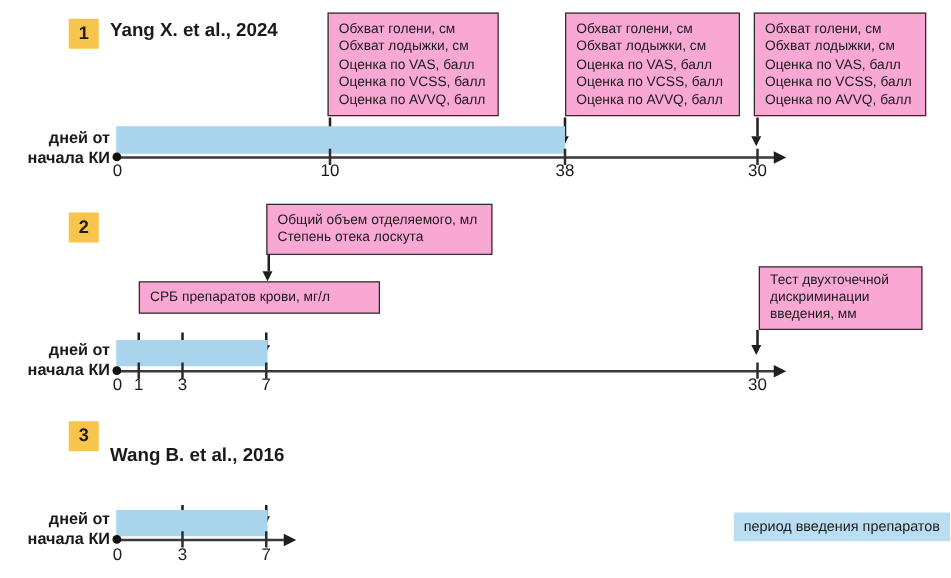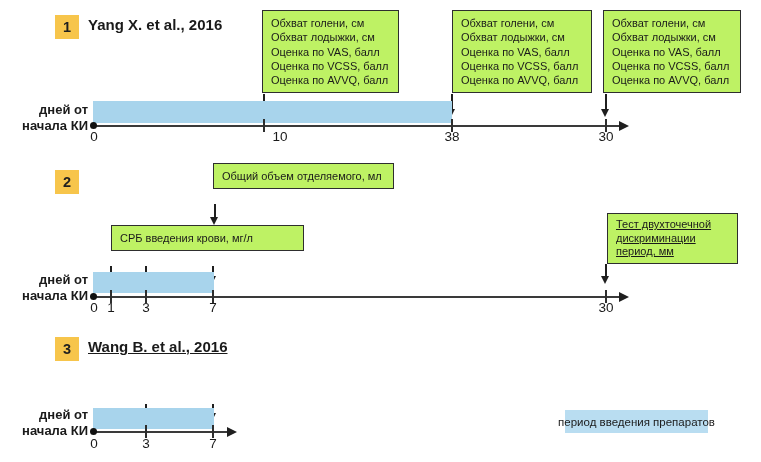--- a/index.html
+++ b/index.html
@@ -8,25 +8,25 @@
     font-family:"Liberation Sans","DejaVu Sans",sans-serif; color:#1a1a1a;
     overflow:hidden;
   }
   .badge {
     position:absolute; width:24px; height:24px; background:#F7C54B;
     display:flex; align-items:center; justify-content:center;
     font-weight:bold; font-size:14.5px; color:#1f1f1f;
   }
   .study-title { position:absolute; font-weight:bold; font-size:15px; white-space:nowrap; }
   .mbox {
-    position:absolute; background:#bef264; border:1.5px solid #2e2e2e;
+    position:absolute; background:#f9a8d4; border:1.5px solid #2e2e2e;
     padding:5px 8px; font-size:11px; line-height:14.3px; white-space:nowrap;
     box-sizing:border-box;
   }
-  .mbox.tight { line-height:13.5px; padding:4px 8px;text-decoration:underline; }
+  .mbox.tight { line-height:13.5px; padding:4px 8px; }
   .bar { position:absolute; background:#A8D4EC; }
   .axis { position:absolute; height:2px; background:#3a3a3a; }
   .axis-head {
     position:absolute; width:0; height:0;
     border-left:10px solid #1f1f1f; border-top:5px solid transparent; border-bottom:5px solid transparent;
   }
   .axis-dot { position:absolute; width:7px; height:7px; background:#111111; border-radius:50%; }
   .vline { position:absolute; width:2px; background:#1f1f1f; }
   .vhead {
     position:absolute; width:0; height:0;
@@ -42,21 +42,21 @@
     position:absolute; background:#B9DDF1; font-size:11.5px;
     display:flex; align-items:center; justify-content:center; white-space:nowrap;
   }
 </style>
 </head>
 <body>
 
 <div class="canvas">
 
   <div class="badge" style="left:55px; top:15px;">1</div>
-  <div class="study-title" style="left:88px; top:16px;">Yang X. et al., 2016</div>
+  <div class="study-title" style="left:88px; top:16px;">Yang X. et al., 2024</div>
 
   <div class="mbox" style="left:262px; top:10px; width:137px;">
     <div>Обхват голени, см</div>
     <div>Обхват лодыжки, см</div>
     <div>Оценка по VAS, балл</div>
     <div>Оценка по VCSS, балл</div>
     <div>Оценка по AVVQ, балл</div>
   </div>
   <div class="mbox" style="left:452px; top:10px; width:140px;">
     <div>Обхват голени, см</div>
@@ -83,51 +83,52 @@
   <div class="bar" style="left:93px; top:101px; width:359px; height:22px;"></div>
 
   <div class="axis" style="left:93px; top:125px; width:527px;"></div>
   <div class="axis-head" style="left:619px; top:121px;"></div>
   <div class="axis-dot" style="left:90px; top:122px;"></div>
   <div class="tick" style="left:263px; top:119px; height:13px;"></div>
   <div class="tick" style="left:451px; top:119px; height:13px;"></div>
   <div class="tick" style="left:605px; top:119px; height:13px;"></div>
 
   <div class="tick-label" style="left:79px; top:129px;">0</div>
-  <div class="tick-label" style="left:265px; top:129px;">10</div>
+  <div class="tick-label" style="left:249px; top:129px;">10</div>
   <div class="tick-label" style="left:437px; top:129px;">38</div>
   <div class="tick-label" style="left:591px; top:129px;">30</div>
 
   <div class="axis-caption" style="top:102px;">
     <div>дней от</div>
     <div>начала КИ</div>
   </div>
 
   <div class="badge" style="left:55px; top:170px;">2</div>
 
   <div class="mbox" style="left:213px; top:163px; width:181px;">
     <div>Общий объем отделяемого, мл</div>
+    <div>Степень отека лоскута</div>
   </div>
   <div class="vline" style="left:214px; top:204px; height:13px;"></div>
   <div class="vhead" style="left:210px; top:217px;"></div>
 
   <div class="mbox" style="left:111px; top:225px; width:193px;">
-    <div>СРБ введения крови, мг/л</div>
+    <div>СРБ препаратов крови, мг/л</div>
   </div>
   <div class="vline" style="left:110px; top:266px; height:10px;"></div>
   <div class="vhead" style="left:106px; top:276px;"></div>
   <div class="vline" style="left:145px; top:266px; height:10px;"></div>
   <div class="vhead" style="left:141px; top:276px;"></div>
   <div class="vline" style="left:212px; top:266px; height:10px;"></div>
   <div class="vhead" style="left:208px; top:276px;"></div>
 
   <div class="mbox tight" style="left:607px; top:213px; width:131px;">
     <div>Тест двухточечной</div>
     <div>дискриминации</div>
-    <div>период, мм</div>
+    <div>введения, мм</div>
   </div>
   <div class="vline" style="left:605px; top:264px; height:12px;"></div>
   <div class="vhead" style="left:601px; top:276px;"></div>
 
   <div class="bar" style="left:93px; top:272px; width:121px; height:21px;"></div>
 
   <div class="axis" style="left:93px; top:296px; width:527px;"></div>
   <div class="axis-head" style="left:619px; top:292px;"></div>
   <div class="axis-dot" style="left:90px; top:293px;"></div>
   <div class="tick" style="left:110px; top:290px; height:13px;"></div>
@@ -140,21 +141,21 @@
   <div class="tick-label" style="left:131px; top:300px;">3</div>
   <div class="tick-label" style="left:198px; top:300px;">7</div>
   <div class="tick-label" style="left:591px; top:300px;">30</div>
 
   <div class="axis-caption" style="top:272px;">
     <div>дней от</div>
     <div>начала КИ</div>
   </div>
 
   <div class="badge" style="left:55px; top:337px;">3</div>
-  <div class="study-title" style="left:88px; top:338px;text-decoration:underline;">Wang B. et al., 2016</div>
+  <div class="study-title" style="left:88px; top:356px;">Wang B. et al., 2016</div>
 
   <div class="vline" style="left:145px; top:404px; height:9px;"></div>
   <div class="vhead" style="left:141px; top:413px;"></div>
   <div class="vline" style="left:212px; top:404px; height:9px;"></div>
   <div class="vhead" style="left:208px; top:413px;"></div>
 
   <div class="bar" style="left:93px; top:408px; width:121px; height:21px;"></div>
 
   <div class="axis" style="left:93px; top:431px; width:135px;"></div>
   <div class="axis-head" style="left:227px; top:427px;"></div>
@@ -164,17 +165,17 @@
 
   <div class="tick-label" style="left:79px; top:436px;">0</div>
   <div class="tick-label" style="left:131px; top:436px;">3</div>
   <div class="tick-label" style="left:198px; top:436px;">7</div>
 
   <div class="axis-caption" style="top:407px;">
     <div>дней от</div>
     <div>начала КИ</div>
   </div>
 
-  <div class="legend" style="left:565px; top:410px; width:143px; height:23px;">
+  <div class="legend" style="left:587px; top:410px; width:173px; height:23px;">
     <span>период введения препаратов</span>
   </div>
 
 </div>
 
 </body></html>

